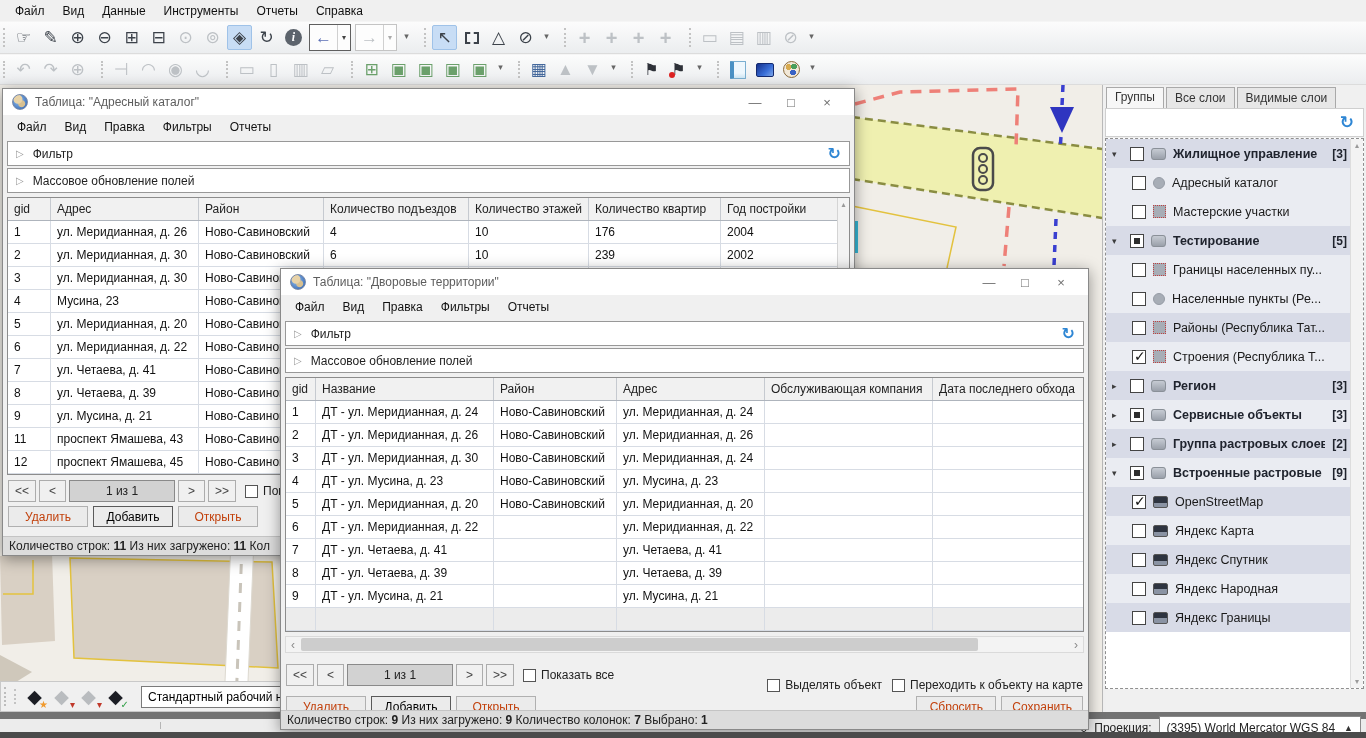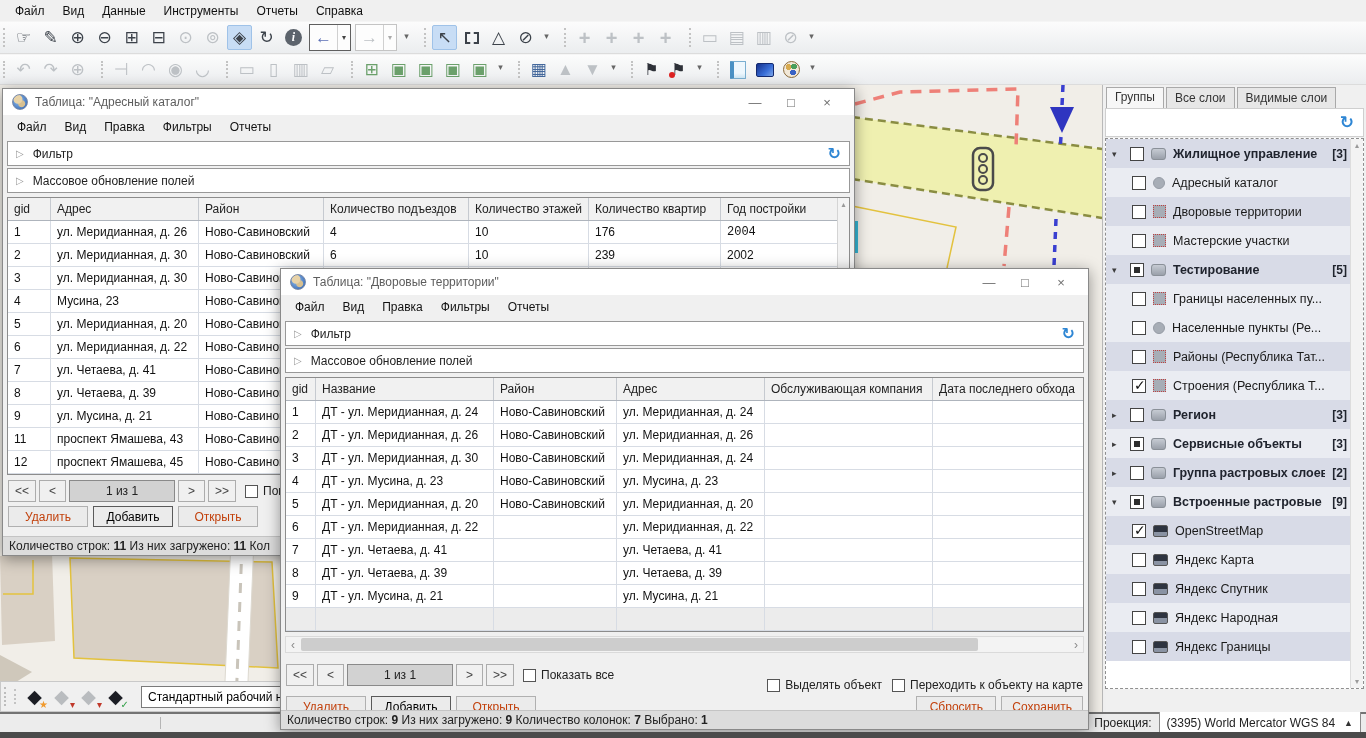--- a/index.html
+++ b/index.html
@@ -113,21 +113,21 @@
   .li-raster { width:15px; height:12px; border-radius:2px; border:1px solid #555; background:linear-gradient(#2e3440 55%,#8a93a3 55%); }
   .tlbl { white-space:nowrap; overflow:hidden; color:#1a1a1a; }
   .trow.grp .tlbl { font-weight:bold; color:#20242e; }
   .tcnt { margin-left:auto; font-weight:bold; font-size:12px; color:#20242e; }
   .tsb { position:absolute; right:0; top:0; bottom:0; width:13px; background:#f3f3f3; border-left:1px solid #ddd; display:flex; flex-direction:column; justify-content:space-between; align-items:center; padding:2px 0; font-size:8px; color:#999; }
 
   
   .wsbar { position:absolute; left:0; top:681px; width:384px; height:31px; background:#f0f0f0; border:1px solid #c9c9c9; display:flex; align-items:center; gap:2px; padding:0 4px 0 10px; z-index:4; }
   .wsbar::before { content:""; position:absolute; left:3px; top:5px; bottom:5px; border-left:2px dotted #bdbdbd; }
   .wscombo { height:22px; width:215px; background:#fff; border:1px solid #7a7a7a; font-size:12px; display:flex; align-items:center; padding:0 6px; white-space:nowrap; overflow:hidden; margin-left:3px; }
-  .mstatus { position:absolute; left:0; top:712px; width:1366px; height:20px; background:#ececec; border-top:2px solid #737373; z-index:3; }
+  .mstatus { position:absolute; left:0; top:712px; width:1366px; height:20px; background:#ececec; border-top:7px solid #737373; z-index:3; }
   .msdiv { position:absolute; left:160px; top:3px; bottom:3px; width:1px; background:#b5b5b5; }
   .proj { position:absolute; right:5px; top:-3px; display:flex; align-items:center; gap:7px; font-size:12px; color:#222; }
   .projcombo { height:24px; background:#fff; border:1px solid #8a8a8a; display:flex; align-items:center; gap:9px; padding:0 7px; white-space:nowrap; }
   .projcombo .ar { font-size:9px; color:#333; }
 </style>
 </head>
 <body>
 
 <div class="app">
 
@@ -395,26 +395,20 @@
           <span class="li li-db"></span>
           <span class="tlbl">Жилищное управление</span>
           <span class="tcnt">[3]</span>
         </div>
         <div class="trow light">
           <span class="tind"></span>
           <span class="chk "></span>
           <span class="li li-pt"></span>
           <span class="tlbl">Адресный каталог</span>
         </div>
-        <div class="trow dark">
-          <span class="tind"></span>
-          <span class="chk "></span>
-          <span class="li li-poly"></span>
-          <span class="tlbl">Дворовые территории</span>
-        </div>
         <div class="trow light">
           <span class="tind"></span>
           <span class="chk "></span>
           <span class="li li-poly"></span>
           <span class="tlbl">Мастерские участки</span>
         </div>
         <div class="trow dark grp">
           <span class="texp">▾</span>
           <span class="chk part"></span>
           <span class="li li-db"></span>
@@ -582,21 +576,21 @@
           <span class="th" style="width: 132px;">Количество квартир</span>
           <span class="th" style="width: 118px;">Год постройки</span>
         </div>
         <div class="trw">
           <span class="td" style="width: 43px;">1</span>
           <span class="td" style="width: 148px;">ул. Меридианная, д. 26</span>
           <span class="td" style="width: 125px;">Ново-Савиновский</span>
           <span class="td" style="width: 145px;">4</span>
           <span class="td" style="width: 120px;">10</span>
           <span class="td" style="width: 132px;">176</span>
-          <span class="td" style="width: 118px; font-family: Liberation Mono, monospace;">2004</span>
+          <span class="td" style="width: 118px;">2004</span>
         </div>
         <div class="trw">
           <span class="td" style="width: 43px;">2</span>
           <span class="td" style="width: 148px;">ул. Меридианная, д. 30</span>
           <span class="td" style="width: 125px;">Ново-Савиновский</span>
           <span class="td" style="width: 145px;">6</span>
           <span class="td" style="width: 120px;">10</span>
           <span class="td" style="width: 132px;">239</span>
           <span class="td" style="width: 118px;">2002</span>
         </div>

